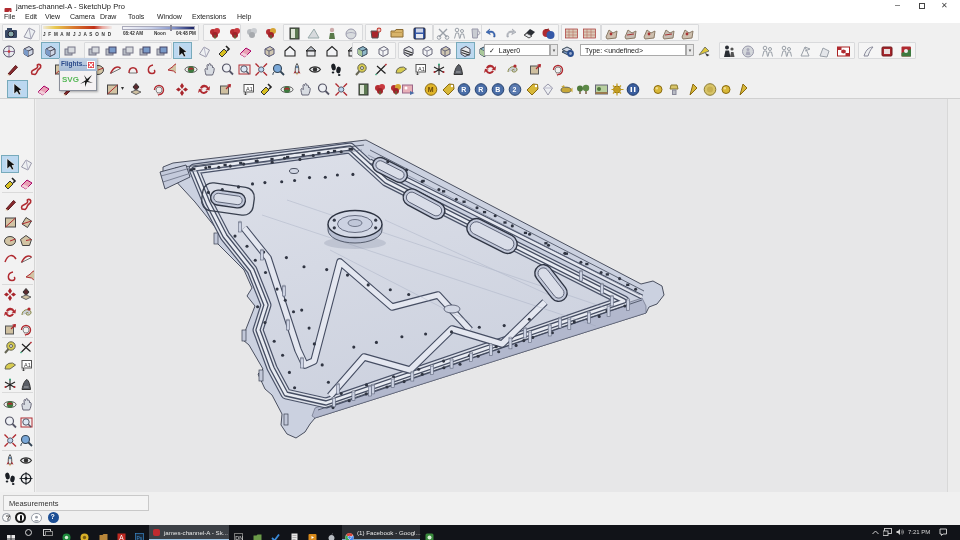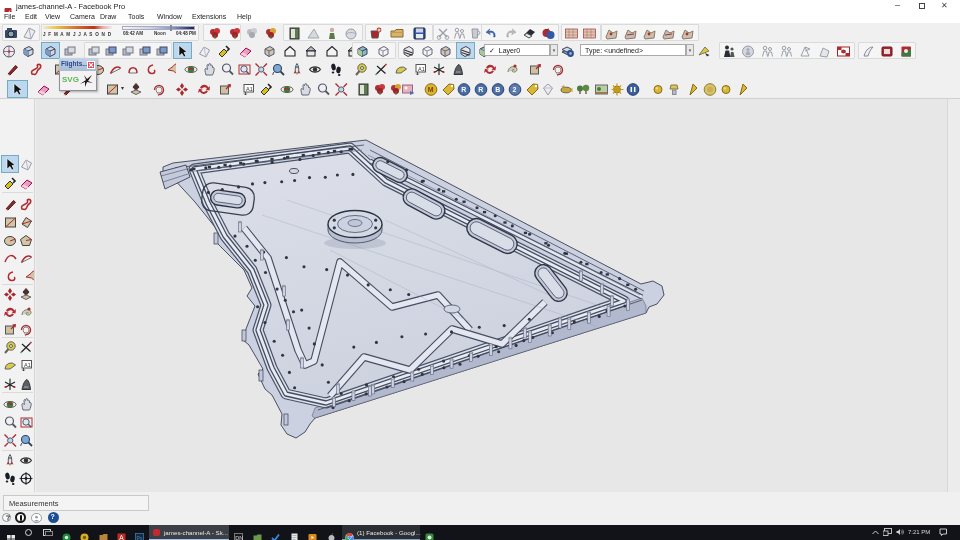--- a/index.html
+++ b/index.html
@@ -4,21 +4,21 @@
 body{font-family:"Liberation Sans",sans-serif;width:960px;height:540px;overflow:hidden}
 #p{position:relative;width:960px;height:540px;background:#f0f0f0}
 .t{position:absolute;white-space:nowrap}
 </style></head><body>
 <div id="p">
 <div style="position:absolute;left:0;top:0;width:960px;height:12px;background:#ffffff"></div>
 <div style="position:absolute;left:4px;top:2px;width:8px;height:8px"><svg width="8" height="8" viewBox="0 0 8 8">
         <rect x="0.5" y="0" width="7" height="8" rx="1" fill="#b02a30"></rect>
         <path d="M2 4.5 L3.5 6 L6 2.5" stroke="#f4d0d0" stroke-width="1" fill="none"></path>
       </svg></div>
-<div class="t" style="left:16px;top:2px;font-size:7.5px;color:#222">james-channel-A - Facebook Pro</div>
+<div class="t" style="left:16px;top:2px;font-size:7.5px;color:#222">james-channel-A - SketchUp Pro</div>
 <div class="t" style="left:895px;top:0px;font-size:9px;color:#444">–</div>
 <div style="position:absolute;left:919px;top:3px;width:6px;height:6px;border:1px solid #444"></div>
 <div class="t" style="left:941px;top:1px;font-size:8px;color:#444">✕</div>
 <div style="position:absolute;left:0;top:12px;width:960px;height:11px;background:#ffffff"></div>
 <div class="t" style="left:4px;top:13px;font-size:7px;color:#222">File</div>
 <div class="t" style="left:25px;top:13px;font-size:7px;color:#222">Edit</div>
 <div class="t" style="left:45px;top:13px;font-size:7px;color:#222">View</div>
 <div class="t" style="left:70px;top:13px;font-size:7px;color:#222">Camera</div>
 <div class="t" style="left:100px;top:13px;font-size:7px;color:#222">Draw</div>
 <div class="t" style="left:128px;top:13px;font-size:7px;color:#222">Tools</div>

